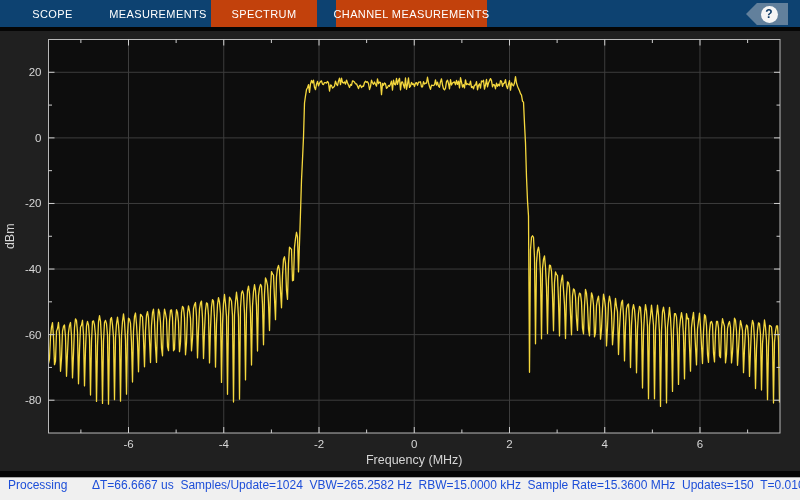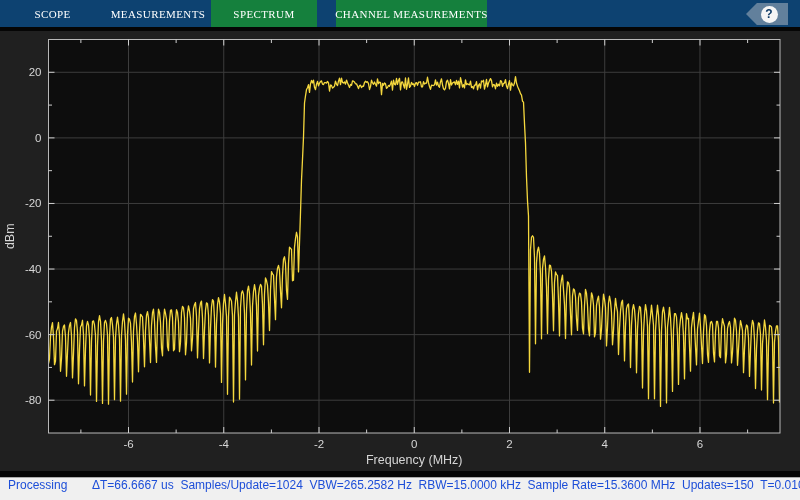--- a/index.html
+++ b/index.html
@@ -3,27 +3,27 @@
 <meta charset="utf-8">
 <style>
   html,body{margin:0;padding:0;background:#444;}
   .window{
     position:relative;width:800px;height:500px;overflow:hidden;
     background:#202020;font-family:"Liberation Sans",sans-serif;
     -webkit-font-smoothing:antialiased;
   }
   
   .toolbar{position:absolute;left:0;top:0;width:800px;height:27px;background:#0d4271;}
-  .tabs{position:absolute;left:0;top:0;height:27px;display:flex;font-family:Liberation Serif, serif;}
+  .tabs{position:absolute;left:0;top:0;height:27px;display:flex;}
   .tab{
     height:27px;display:flex;align-items:center;justify-content:center;
     color:#ffffff;font-size:11px;letter-spacing:0.4px;cursor:default;
     background:#0d4271;white-space:nowrap;
   }
-  .tab.active-group{background:#15803d;}
+  .tab.active-group{background:#c2410c;}
   .help-btn{
     position:absolute;left:746px;top:3px;width:42px;height:22px;
     background:#62809c;
     clip-path:polygon(0 50%,26% 0,100% 0,100% 100%,26% 100%);
     display:flex;align-items:center;justify-content:center;
   }
   .help-circle{
     width:17px;height:17px;border-radius:50%;background:#f5f5f5;
     color:#0d3a66;font-size:12px;font-weight:bold;line-height:17px;
     text-align:center;margin-left:4px;

